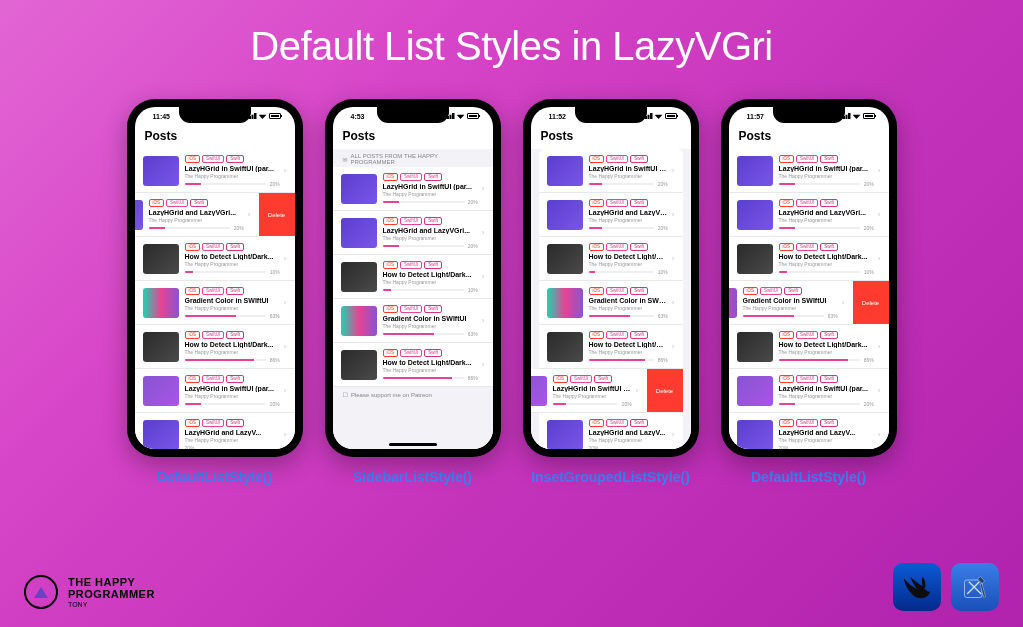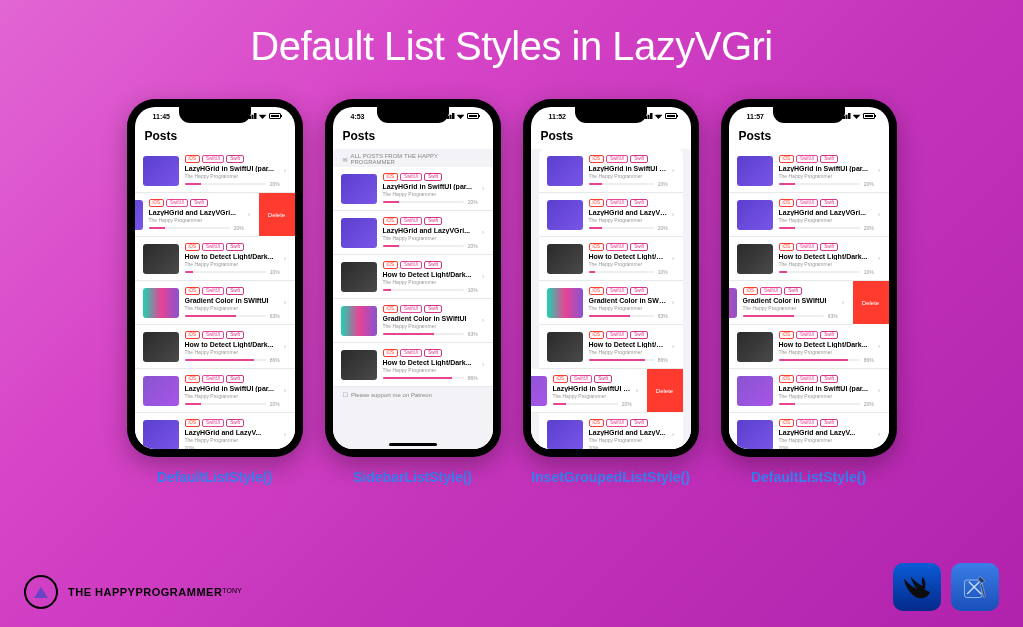--- a/index.html
+++ b/index.html
@@ -44,21 +44,21 @@
 .progress{flex:1;height:2px;background:#eee;border-radius:1px;overflow:hidden}
 .progress-fill{height:100%;background:#e84393}
 .pct{font-size:5px;color:#999}
 .chev{font-size:8px;color:#c7c7cc;margin-left:4px}
 .inset .row{margin:0 8px;border-radius:0}
 .inset .row:first-child{border-top-left-radius:6px;border-top-right-radius:6px}
 .caption{color:#3b82f6;font-size:14px;font-weight:600;margin-top:12px;text-align:center}
 .footer-left{position:absolute;bottom:18px;left:24px;display:flex;align-items:center;gap:10px}
 .logo-circle{width:34px;height:34px;border:2px solid #000;border-radius:50%;display:flex;align-items:center;justify-content:center}
 .logo-tri{width:0;height:0;border-left:7px solid transparent;border-right:7px solid transparent;border-bottom:11px solid #6844c5}
-.logo-text{display:flex;}
+.logo-text{display:flex;flex-direction:column}
 .logo-text .l1{font-size:11px;font-weight:700;letter-spacing:0.5px}
 .logo-text .l2{font-size:11px;font-weight:700;letter-spacing:0.5px}
 .logo-text .l3{font-size:7px;margin-top:1px}
 .footer-right{position:absolute;bottom:16px;right:24px;display:flex;gap:10px}
 .app-icon{width:48px;height:48px;border-radius:10px;display:flex;align-items:center;justify-content:center}
 .app-icon.swift{background:linear-gradient(180deg,#0a5bd6,#042a8a)}
 .app-icon.xcode{background:linear-gradient(180deg,#3b7de8,#1a4fb8)}
 .bird{width:30px;height:30px}
 .hammer{width:28px;height:28px}
 .home-indicator{position:absolute;bottom:3px;left:50%;transform:translateX(-50%);width:48px;height:3px;background:#000;border-radius:2px}

